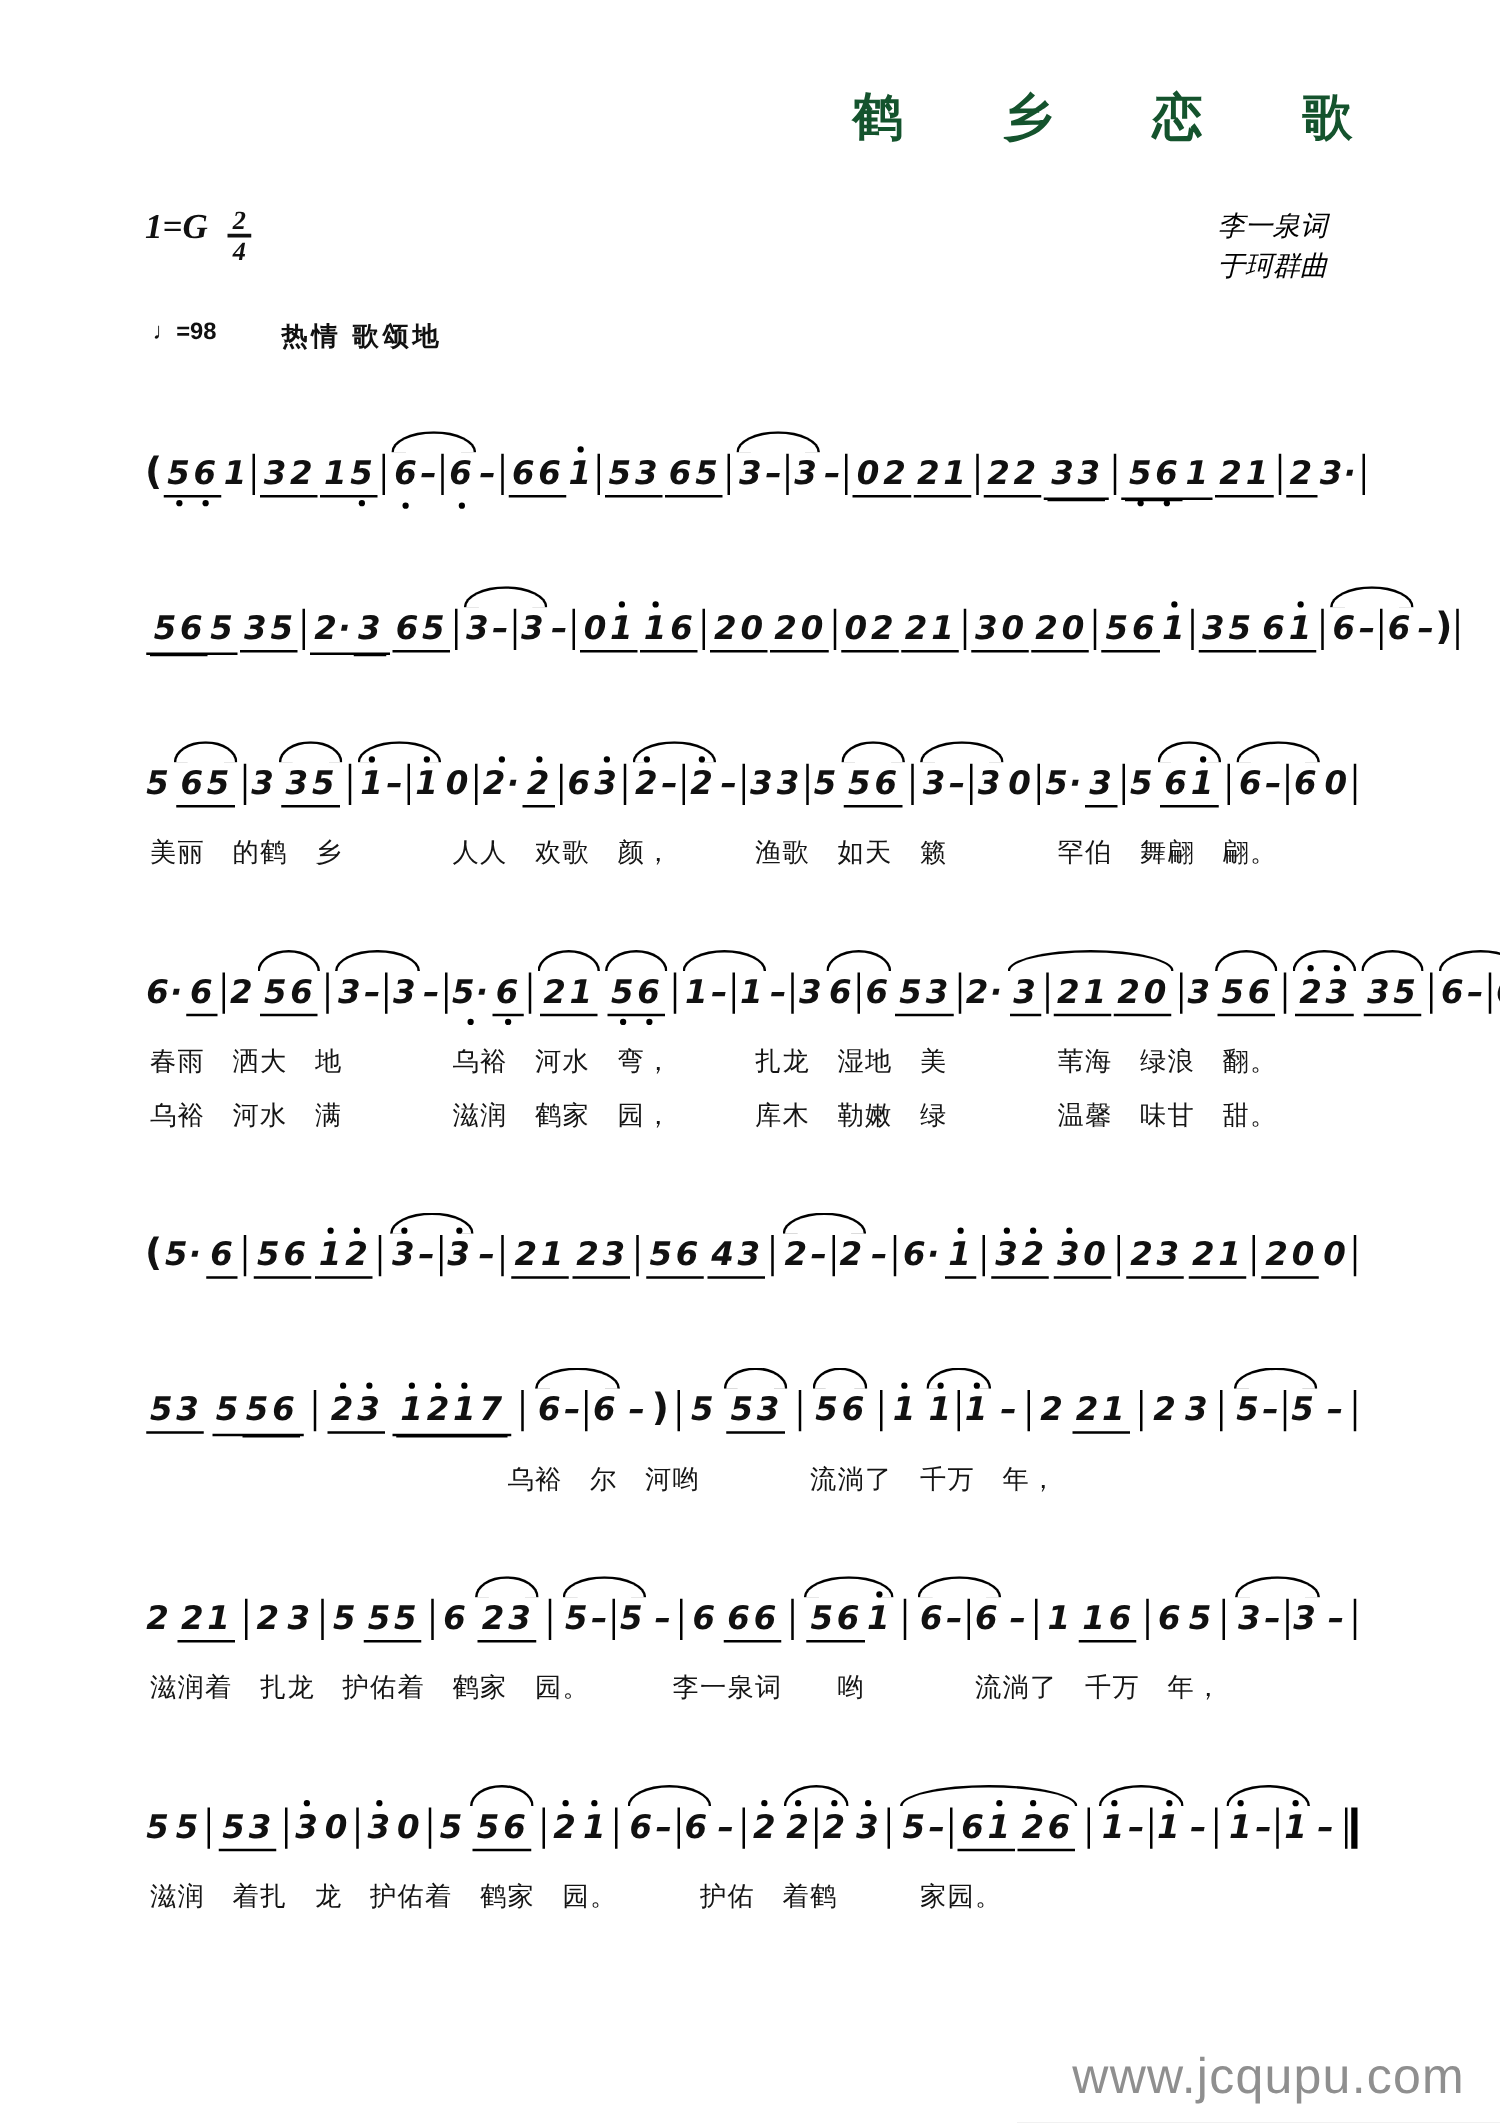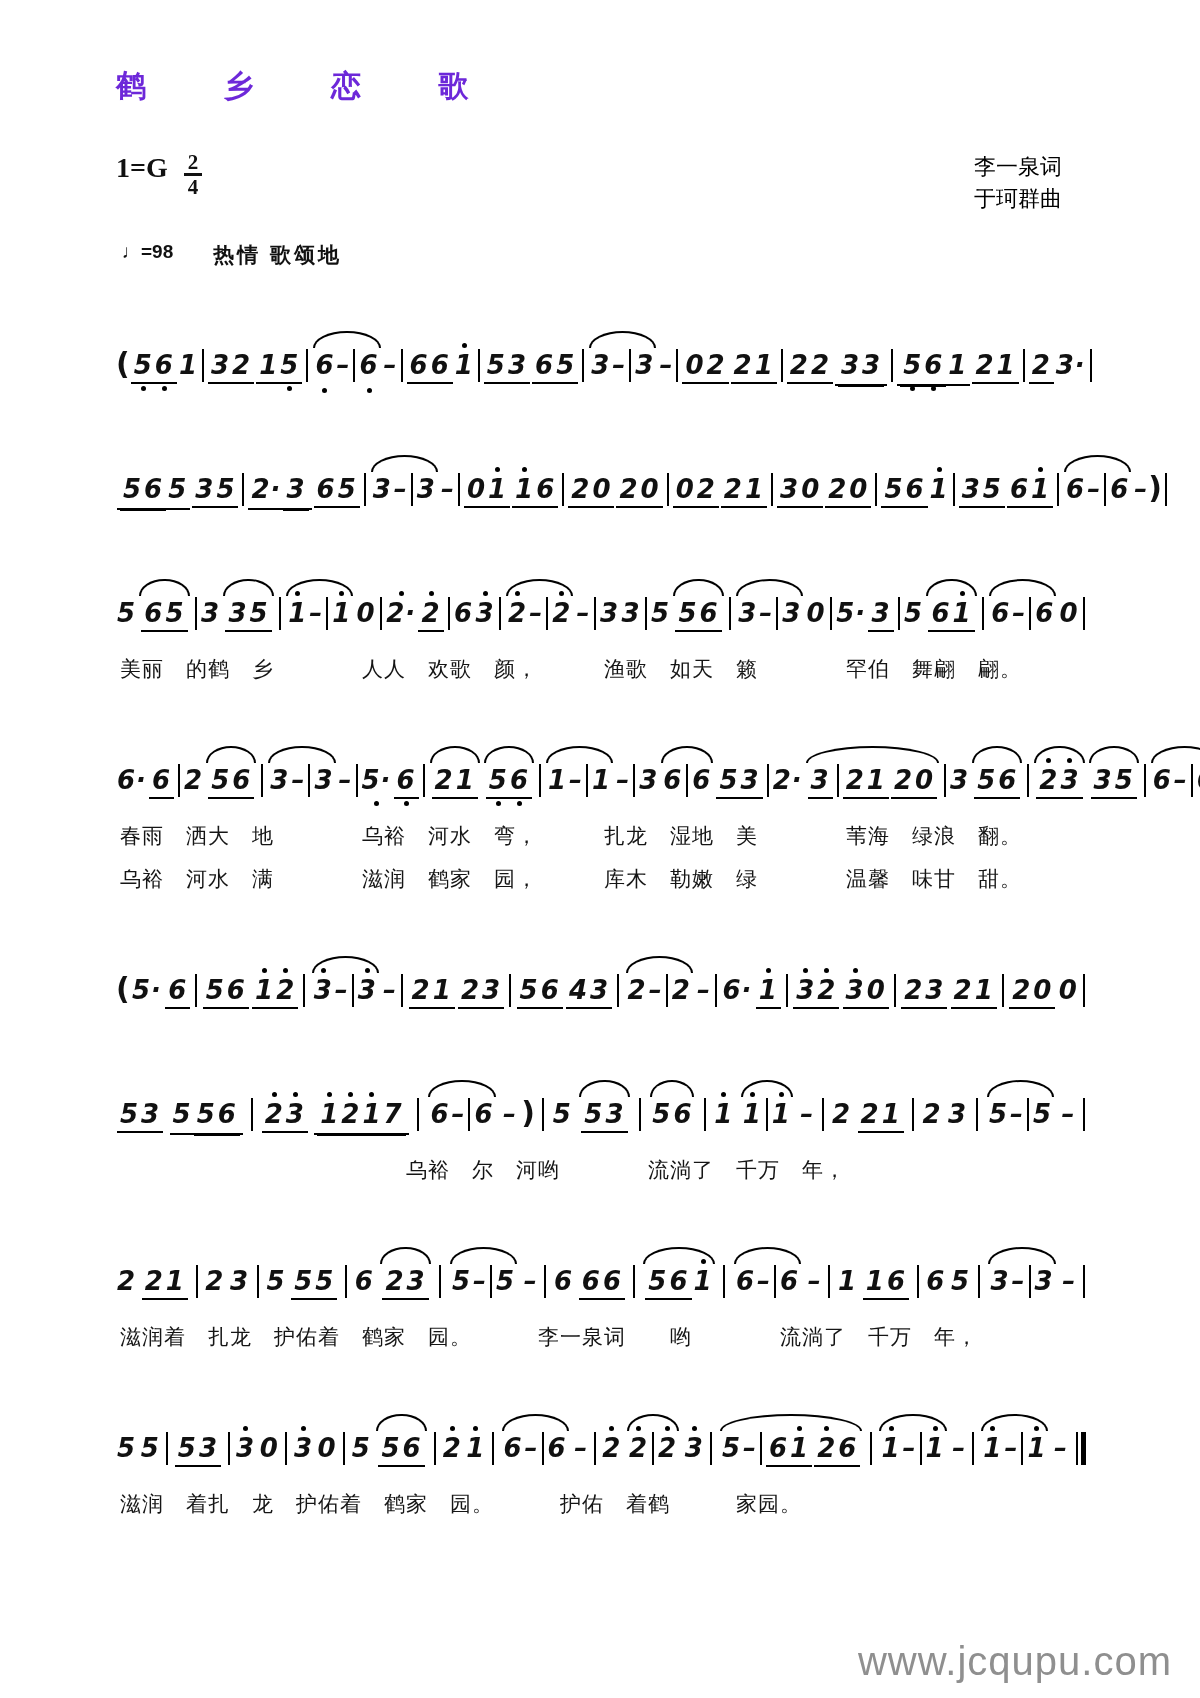--- a/index.html
+++ b/index.html
@@ -3,35 +3,35 @@
 <meta charset="utf-8">
 <style>
   html,body{margin:0;padding:0;background:#e8e8e8;}
   .sheet{
     width:1200px;height:1698px;position:relative;background:#ffffff;
     box-sizing:border-box;padding:54px 112px 0 116px;overflow:hidden;
     font-family:"Liberation Sans",sans-serif;color:#111;
   }
   
   .title{
-    text-align:left;font-size:30px;font-weight:600;letter-spacing:6px;
-    word-spacing:58px;color:#6d28d9;margin:12px 0 44px 0;
+    text-align:right;font-size:40px;font-weight:600;letter-spacing:6px;
+    word-spacing:58px;color:#14532d;margin:12px 0 44px 0;
     font-family:"Liberation Serif",serif;
   }
-  .head-row{display:flex;justify-content:space-between;align-items:flex-start;margin-bottom:10px;}
+  .head-row{display:flex;justify-content:space-between;align-items:flex-start;margin-bottom:10px;font-style:italic;}
   .keysig{display:flex;align-items:flex-start;font-family:"Liberation Serif",serif;}
   .keysig .kname{font-size:28px;font-weight:700;line-height:34px;}
   .meter{display:inline-block;margin-left:16px;text-align:center;}
   .meter .num{display:block;font-size:21px;font-weight:700;line-height:22px;padding:0 4px;border-bottom:3px solid #111;}
   .meter .den{display:block;font-size:21px;font-weight:700;line-height:22px;}
   .credits{text-align:left;padding-right:26px;}
   .credits div{font-size:22px;line-height:32px;color:#000000;}
   .tempo-row{margin:26px 0 0 6px;display:flex;align-items:flex-start;}
   .tempo{font-size:19px;font-weight:700;}
-  .expr{font-size:21px;font-weight:700;margin-left:40px;letter-spacing:3px;}
+  .expr{font-size:21px;font-weight:700;margin-left:52px;letter-spacing:3px;}
   
   .line-block{margin-top:58px;}
   .score-line{
     display:flex;justify-content:space-between;align-items:flex-start;
     padding-top:10px;min-height:56px;
   }
   .tk{display:inline-flex;vertical-align:top;}
   .note{flex-direction:column;align-items:center;position:relative;margin:0 1px;}
   .nt{height:13px;display:flex;align-items:flex-end;justify-content:center;padding-bottom:2px;box-sizing:border-box;}
   .nn{display:block;height:30px;line-height:30px;font-size:26px;font-weight:700;

